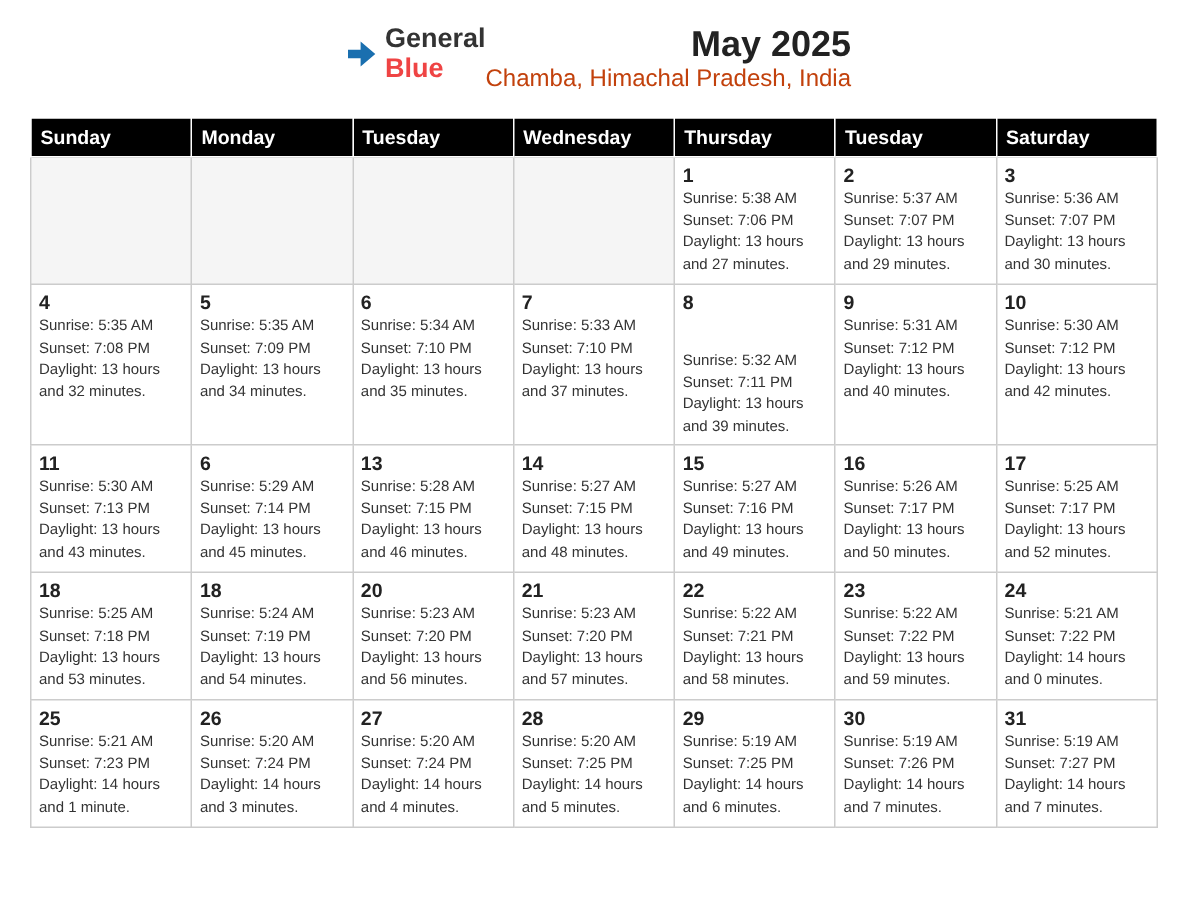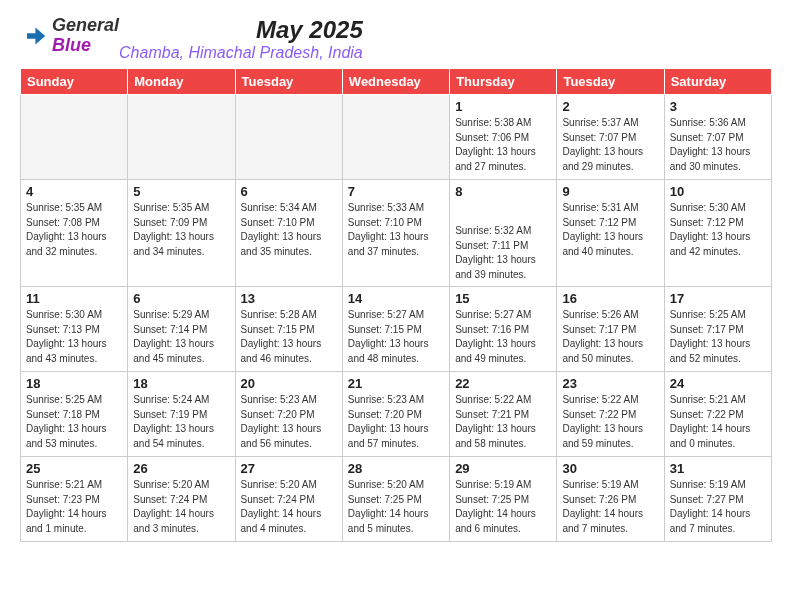--- a/index.html
+++ b/index.html
@@ -6,64 +6,63 @@
     body {
       font-family: Arial, sans-serif;
       background: #fff;
       width: 792px;
       min-height: 612px;
       padding: 16px 20px;
     }
     .header-area {
       display: flex;
       align-items: flex-start;
-      justify-content: flex-start;
-      margin-bottom: 6px;
-      font-style: italic;
+      justify-content: center;
+      margin-bottom: 16px;
     }
     .logo {
       display: flex;
       align-items: center;
       gap: 4px;
     }
     .logo-text-general {
       font-size: 18px;
       font-weight: bold;
       color: #333;
       line-height: 1.1;
     }
     .logo-text-blue {
       font-size: 18px;
       font-weight: bold;
-      color: #a21caf;
+      color: #ef4444;
       line-height: 1.1;
     }
     .logo-icon {
       width: 28px;
       height: 28px;
     }
     .title-area {
       text-align: right;
     }
     .month-title {
       font-size: 24px;
       font-weight: bold;
       color: #222;
     }
     .location-title {
       font-size: 16px;
-      color: #8b5cf6;
+      color: #c2410c;
     }
     .calendar-table {
       width: 100%;
       border-collapse: collapse;
       table-layout: fixed;
     }
     .calendar-table th {
-      background-color: #ef4444;
+      background-color: #000000;
       color: #fff;
       text-align: left;
       padding: 5px 6px;
       font-size: 13px;
       border: 1px solid #fff;
     }
     .calendar-table td {
       border: 1px solid #ccc;
       vertical-align: top;
       padding: 4px 5px;

